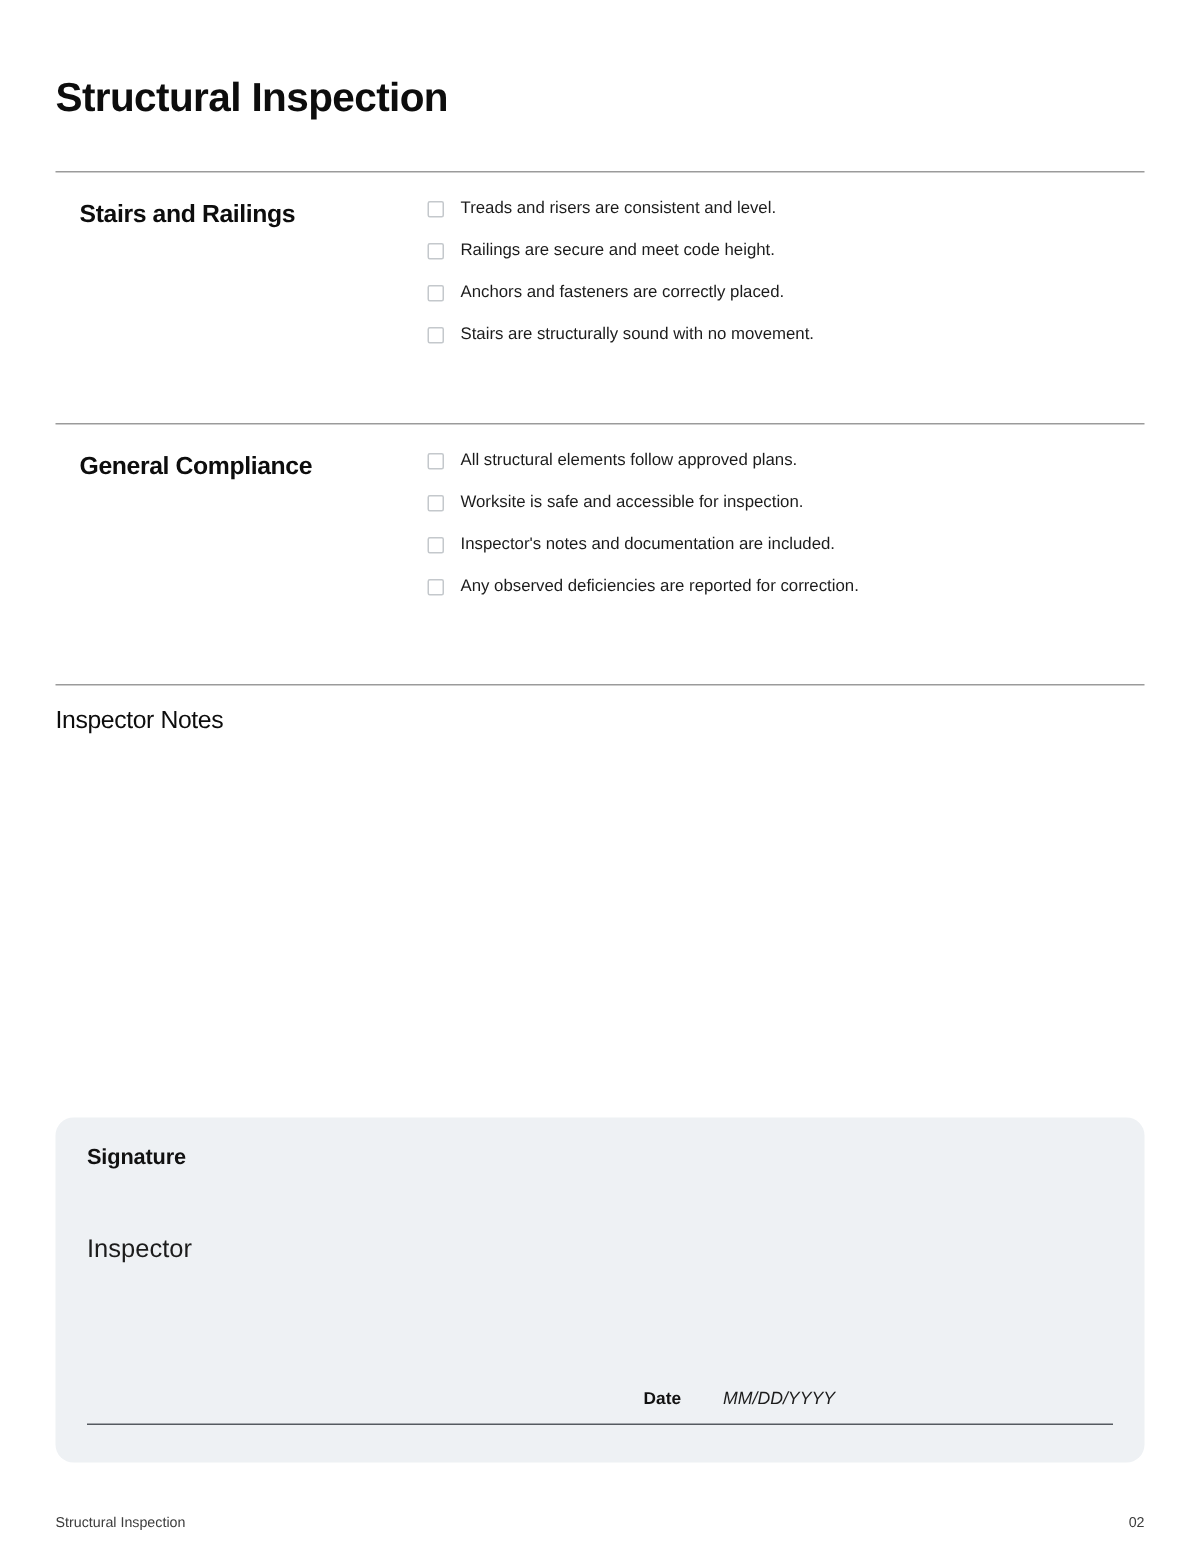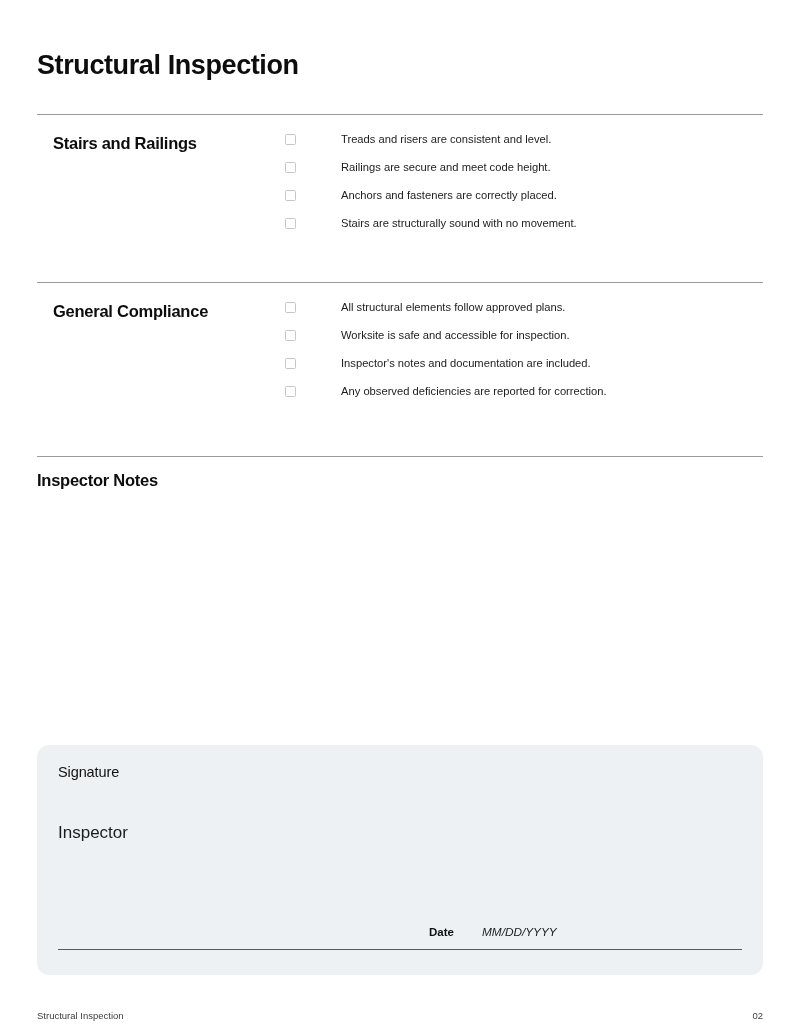--- a/index.html
+++ b/index.html
@@ -75,21 +75,20 @@
   .checklist {
     position: absolute;
     left: 248px;
     top: 0;
     width: 478px;
   }
   .check-item {
     display: flex;
     align-items: flex-start;
     height: 28px;
-    gap: 34px;
   }
   .checkbox {
     width: 11px;
     height: 11px;
     border: 1px solid #c4c8cc;
     border-radius: 1.5px;
     background: #ffffff;
     flex: 0 0 auto;
     margin-top: 1px;
     box-sizing: border-box;
@@ -101,21 +100,21 @@
     color: #1c1c1c;
     white-space: nowrap;
   }
 
   
   .notes-heading {
     position: absolute;
     left: 37px;
     top: 470px;
     font-size: 16.5px;
-    font-weight: 700;
+    font-weight: 400;
     letter-spacing: -0.25px;
     color: #0d0d0d;
     line-height: 20px;
     white-space: nowrap;
   }
   .notes-area {
     position: absolute;
     left: 37px;
     top: 498px;
     width: 726px;
@@ -132,21 +131,21 @@
     height: 230px;
     background: #eef1f4;
     border-radius: 12px;
     box-sizing: border-box;
   }
   .sig-label {
     position: absolute;
     left: 21px;
     top: 18px;
     font-size: 14.5px;
-    font-weight: 400;
+    font-weight: 700;
     color: #111111;
     line-height: 18px;
     letter-spacing: -0.1px;
     white-space: nowrap;
   }
   .sig-role {
     position: absolute;
     left: 21px;
     top: 80px;
     font-size: 17px;

